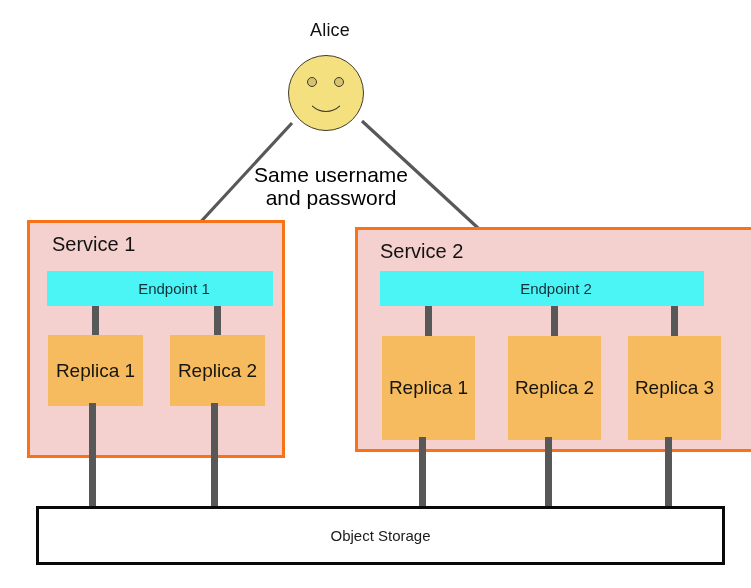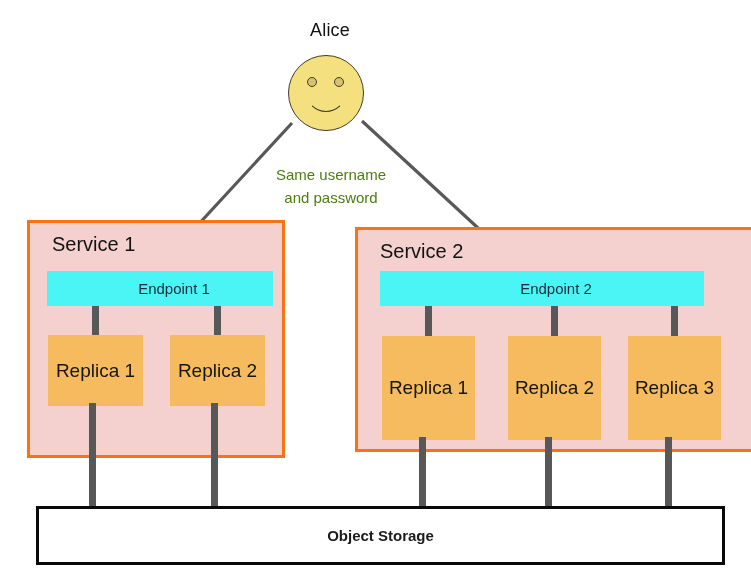--- a/index.html
+++ b/index.html
@@ -68,23 +68,23 @@
     border-radius: 0 0 40px 40px;
     box-sizing: border-box;
   }
 
   
   #flow-caption {
     left: 236px;
     top: 163px;
     width: 190px;
     text-align: center;
-    font-size: 15px;
+    font-size: 21px;
     line-height: 23px;
-    color: #4d7c0f;
+    color: #000000;
   }
 
   
   .service-box {
     border: 3px solid #f97316;
     background: #f4d1ce;
     box-sizing: border-box;
   }
   #service-1 { left: 27px;  top: 220px; width: 258px; height: 238px; }
   #service-2 { left: 355px; top: 227px; width: 430px; height: 225px; }
@@ -147,21 +147,20 @@
     width: 689px;
     height: 59px;
     background: #ffffff;
     border: 3.5px solid #090909;
     box-sizing: border-box;
     display: flex;
     align-items: center;
     justify-content: center;
     font-size: 15px;
     color: #1b1b1b;
-    font-weight: bold;
   }
 </style>
 </head>
 <body>
 
 <svg id="canvas" viewBox="0 0 751 588" xmlns="http://www.w3.org/2000/svg">
   <defs>
     <marker id="arrowhead" markerWidth="9" markerHeight="9" refX="7" refY="3.2" orient="auto" markerUnits="strokeWidth">
       <path d="M0,0 L8,3.2 L0,6.4 L2.2,3.2 z" fill="#585858"></path>
     </marker>

